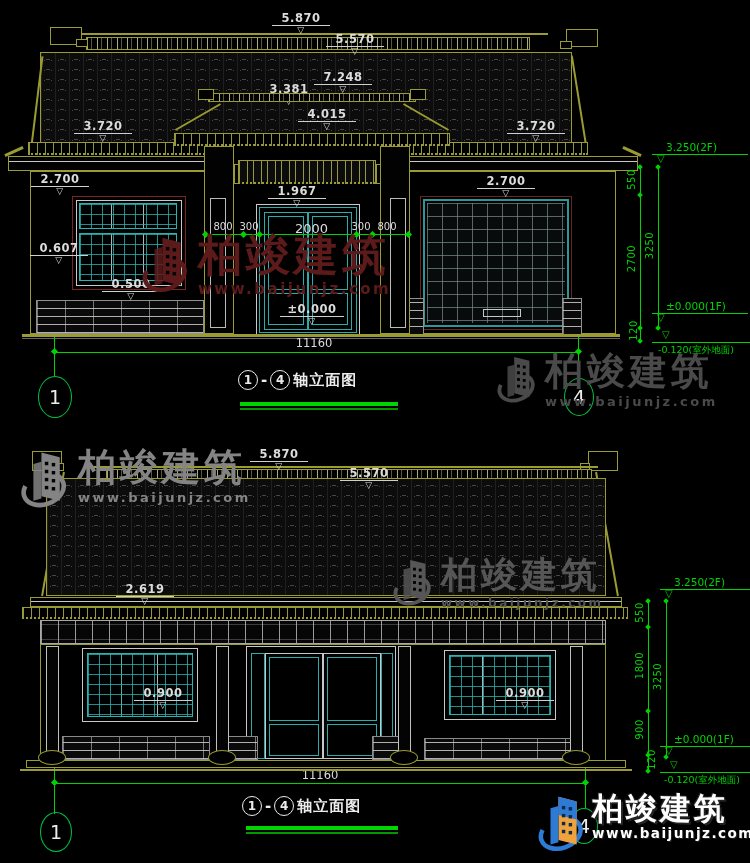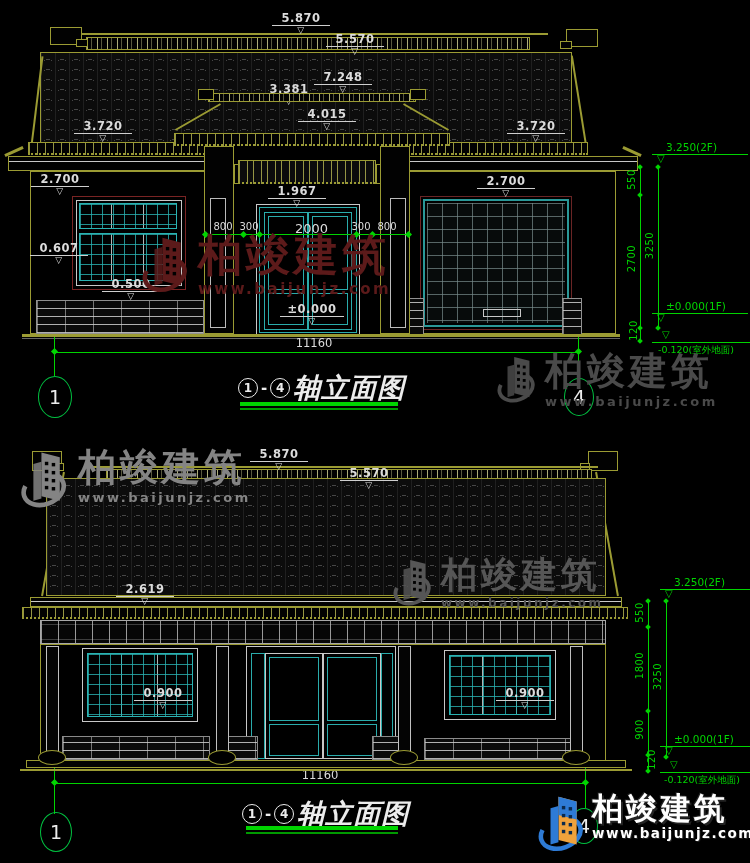--- a/index.html
+++ b/index.html
@@ -45,21 +45,21 @@
   .frieze{background-color:#060606;border:1px solid #a8a8a8;box-sizing:border-box;
     background-image:repeating-linear-gradient(90deg, rgba(190,190,190,.8) 0 1px, transparent 1px 17px),
                      linear-gradient(0deg, transparent 0 3px, rgba(190,190,190,.3) 3px 4px, transparent 4px 18px, rgba(190,190,190,.3) 18px 19px, transparent 19px);}
   
   .bub{position:absolute;border:1.5px solid #00c040;border-radius:50%;color:#ececec;
        display:flex;align-items:center;justify-content:center;font-size:19px;box-sizing:border-box;background:transparent;}
   
   .title{position:absolute;display:flex;align-items:center;gap:3px;color:#ececec;font-weight:bold;}
   .title .tc{width:18px;height:18px;border:1.5px solid #ececec;border-radius:50%;font-size:12px;display:inline-flex;align-items:center;justify-content:center;flex:none;}
   .title .dash{font-size:15px;}
-  .title .tt{font-size:27px;letter-spacing:1px;font-style:italic;}
+  .title .tt{font-size:15px;letter-spacing:1px;}
   
   .wm{position:absolute;display:flex;align-items:flex-start;gap:6px;z-index:20;pointer-events:none;}
   .wm .wmb{font-weight:900;letter-spacing:4px;line-height:1.05;font-family:"DejaVu Sans",sans-serif;}
   .wm .wmu{font-weight:bold;letter-spacing:2.5px;margin-top:2px;}
   
   #brandlogo{position:absolute;left:538px;top:792px;display:flex;align-items:flex-start;gap:4px;z-index:30;}
   #brandlogo .lb{color:#fff;font-weight:900;font-size:31px;letter-spacing:3px;line-height:1.05;
      text-shadow:2px 2px 0 #222,-1px -1px 0 #222;}
   #brandlogo .lu{color:#fff;font-weight:bold;font-size:13.5px;letter-spacing:1.5px;text-shadow:1px 1px 0 #222;}
   .rot{position:absolute;background:#9b9b33;}

